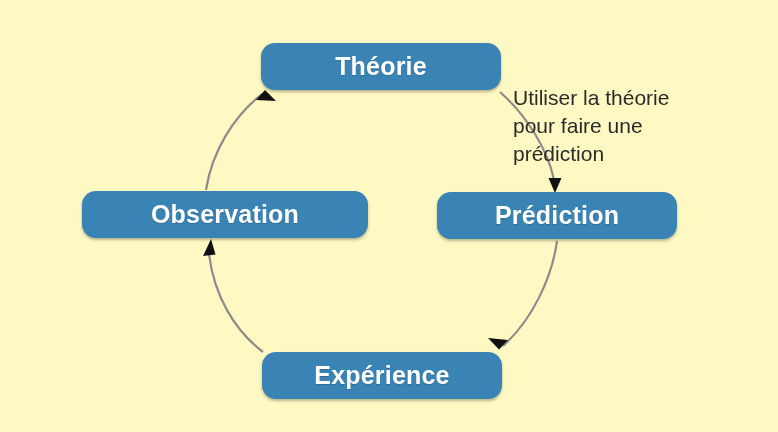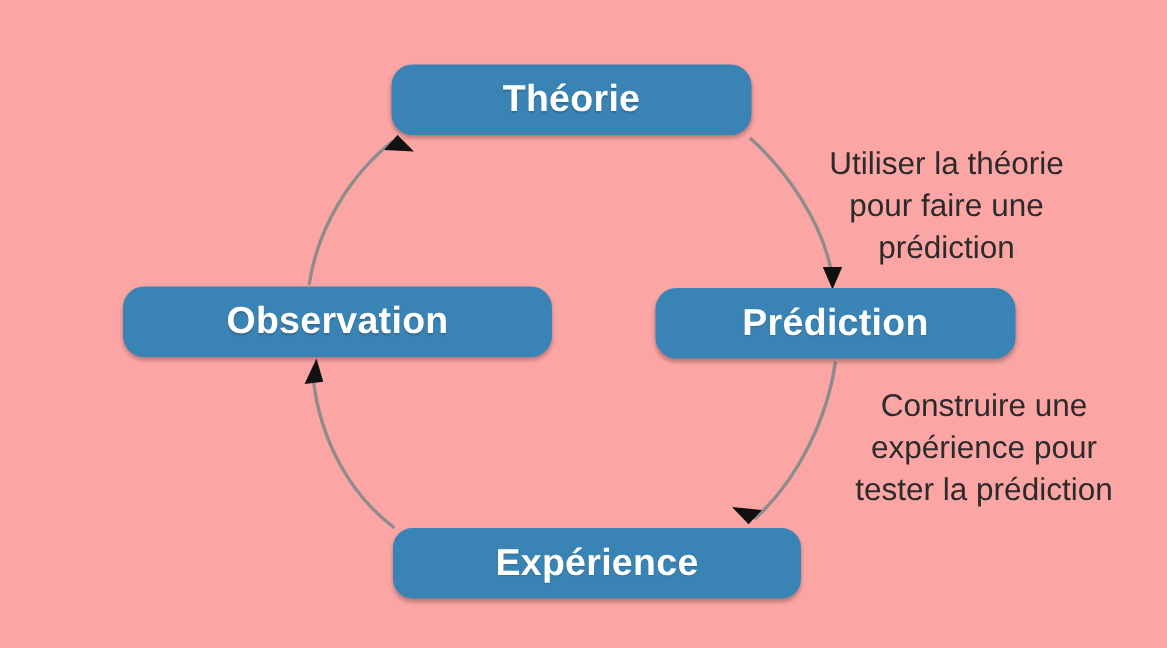--- a/index.html
+++ b/index.html
@@ -4,21 +4,21 @@
 <style>
   html, body {
     margin: 0;
     padding: 0;
     background: #ffffff;
   }
   #canvas {
     position: relative;
     width: 778px;
     height: 432px;
-    background: #fca5a5;
+    background: #fef9c3;
     overflow: hidden;
     font-family: "Liberation Sans", sans-serif;
   }
 
   
   .node {
     position: absolute;
     background: #3a84b5;
     border-radius: 14px;
     box-shadow: 0 2px 3px rgba(0,0,0,0.28);
@@ -32,32 +32,32 @@
     font-weight: bold;
     font-size: 25px;
     letter-spacing: 0.2px;
     line-height: 1;
     white-space: nowrap;
     text-shadow: 0 1px 1px rgba(0,0,0,0.18);
   }
 
   #node-theorie     { left: 261px; top: 43px;  width: 240px; height: 47px; }
   #node-prediction  { left: 437px; top: 192px; width: 240px; height: 47px; }
-  #node-experience  { left: 262px; top: 352px; width: 272px; height: 47px; border-radius: 13px; }
+  #node-experience  { left: 262px; top: 352px; width: 240px; height: 47px; }
   #node-observation { left: 82px;  top: 191px; width: 286px; height: 47px; }
 
   
   .annotation {
     position: absolute;
     color: #2b2b2b;
     font-size: 21px;
     line-height: 1.33;
     white-space: pre-line;
   }
-  #ann-theorie-prediction     { left: 513px; top: 96px;  width: 236px; text-align: center; }
+  #ann-theorie-prediction     { left: 513px; top: 84px;  width: 236px; }
   #ann-prediction-experience  { left: 538px; top: 257px; width: 236px; text-align: center; }
   #ann-experience-observation { left: 76px;  top: 276px; width: 168px; text-align: center; }
   #ann-observation-theorie    { left: 22px;  top: 105px; width: 232px; text-align: center; }
 
   
   #arrows {
     position: absolute;
     left: 0;
     top: 0;
     width: 778px;
@@ -112,19 +112,16 @@
   </div>
 
   <div class="node" id="node-observation">
     <span class="node-label">Observation</span>
   </div>
 
   <div class="annotation" id="ann-theorie-prediction">Utiliser la théorie
 pour faire une
 prédiction</div>
 
-  <div class="annotation" id="ann-prediction-experience">Construire une
-expérience pour
-tester la prédiction</div>
 
 
 
 </div>
 
 </body></html>

